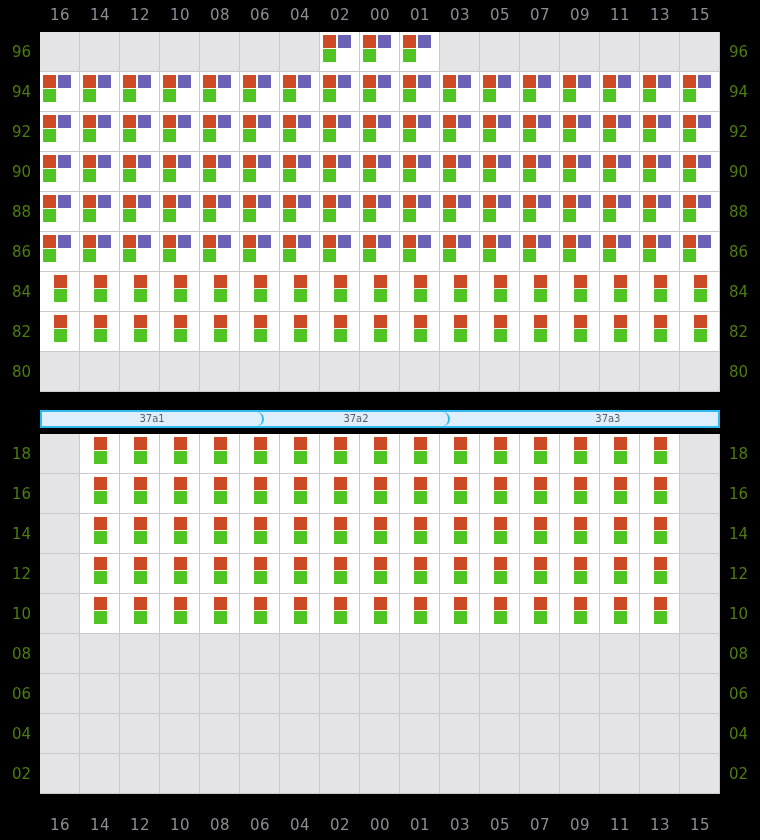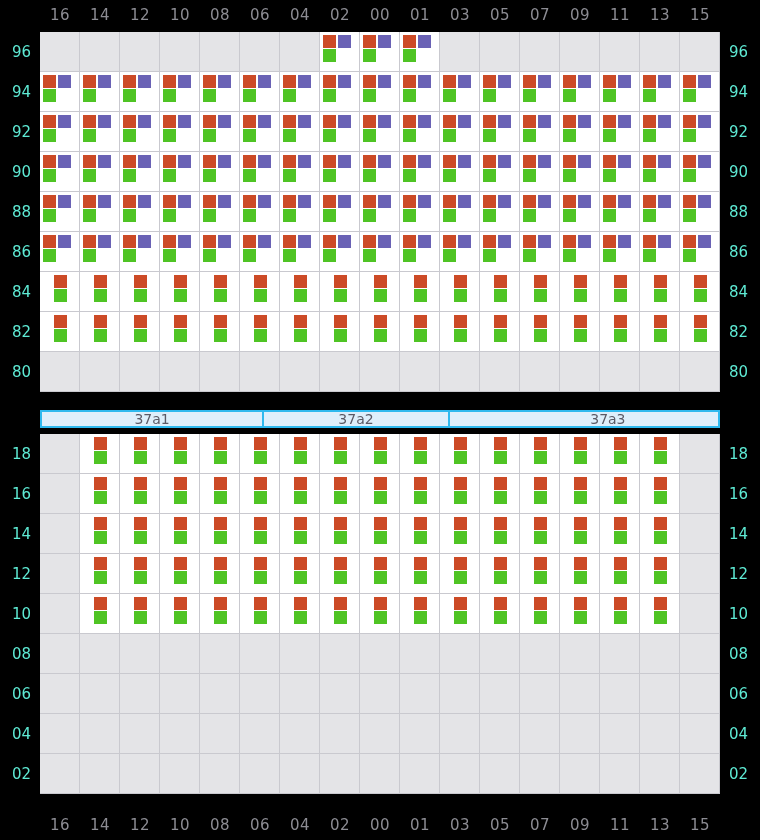--- a/index.html
+++ b/index.html
@@ -40,21 +40,21 @@
   }
   #xaxis-top { top: 2px; }
   #xaxis-bottom { top: 812px; }
 
   
   .yaxis {
     position: absolute;
     width: 38px;
   }
   .yaxis .ytick {
-    color: #5eead4;
+    color: #4d7c0f;
     font-size: 15px;
     display: flex;
     align-items: center;
   }
   .yaxis.left .ytick { justify-content: flex-end; padding-right: 7px; }
   .yaxis.right .ytick { justify-content: flex-start; padding-left: 7px; }
 
   #yaxis-top-left   { left: 0px;   top: 32px; }
   #yaxis-top-right  { left: 722px; top: 32px; }
   #yaxis-bot-left   { left: 0px;   top: 434px; }
@@ -116,28 +116,29 @@
     width: 680px;
     height: 18px;
     display: flex;
     box-sizing: border-box;
     border: 2px solid #2fb9ee;
     background: #deeffb;
   }
   .segment {
     position: relative;
     text-align: center;
-    font-size: 14px;
+    font-size: 10px;
     line-height: 14px;
     color: #5a5a66;
     background: #deeffb;
     border-right: 2px solid #2fb9ee;
     box-sizing: border-box;
     overflow: hidden;
     white-space: nowrap;
+    border-radius: 7px;
   }
   .segment:last-child { border-right: none; padding-left: 48px; }
 </style>
 </head>
 <body>
 
 <div class="page">
 
   <div class="xaxis" id="xaxis-top">
       <div class="xtick">16</div>

